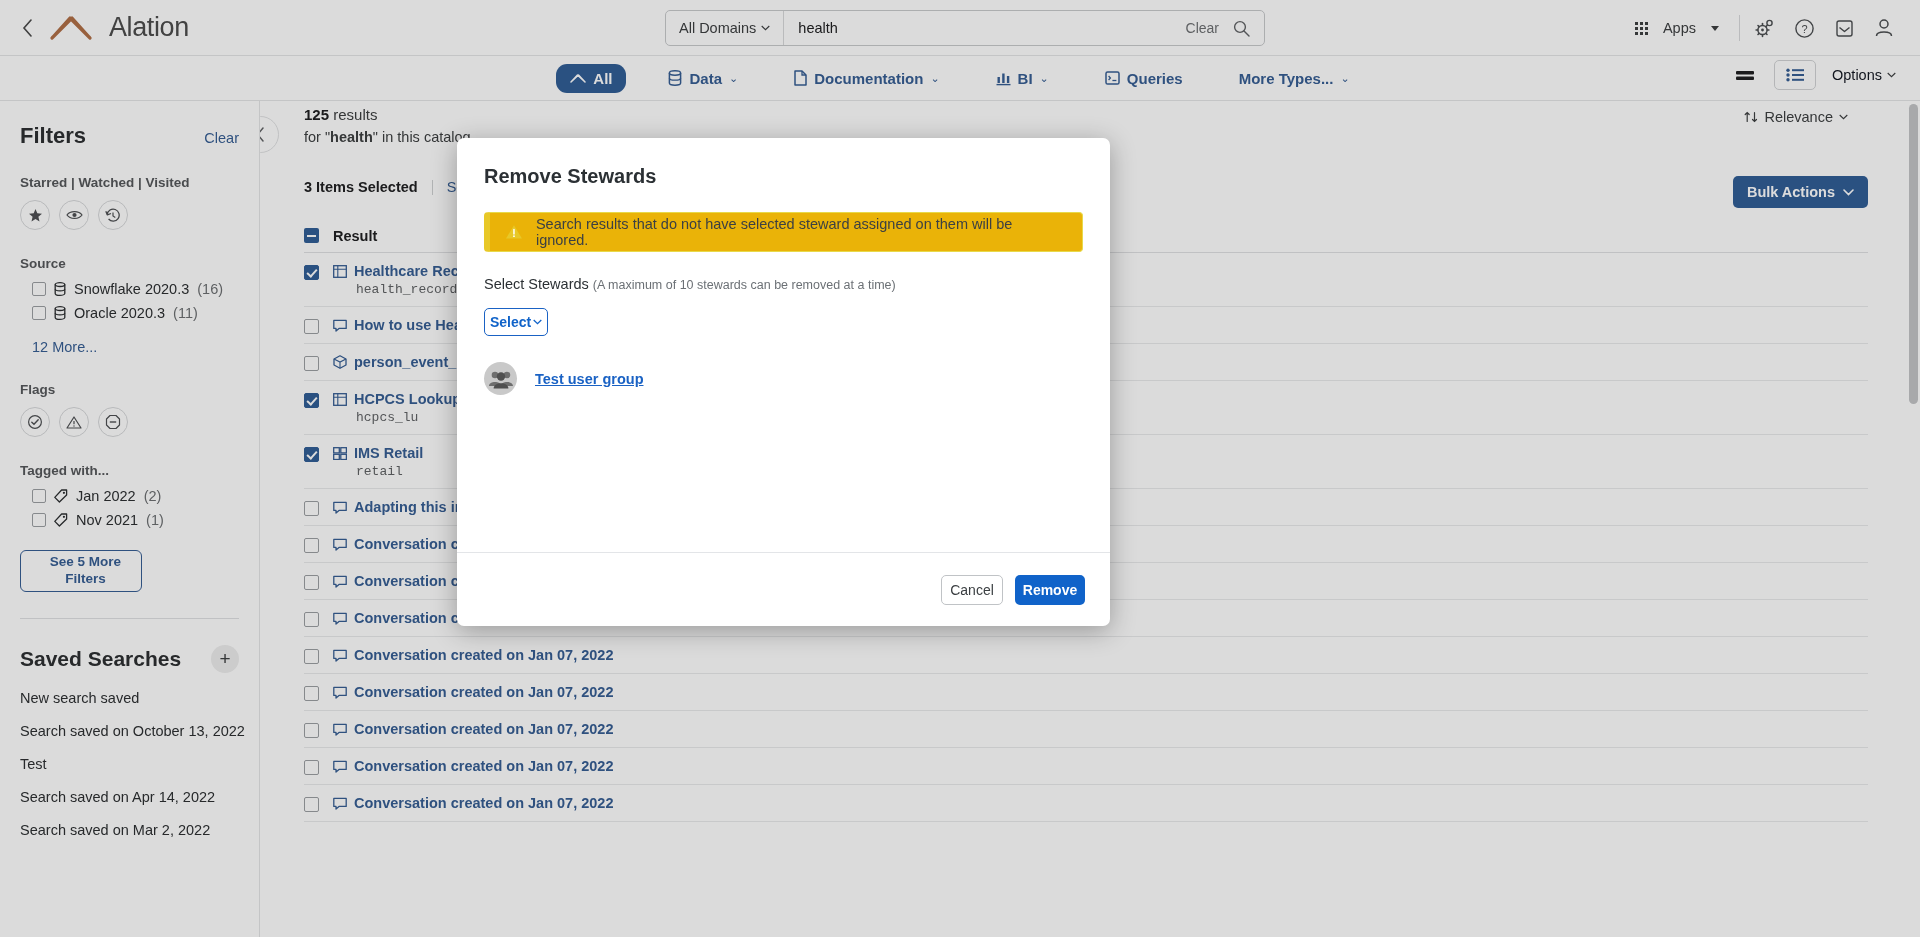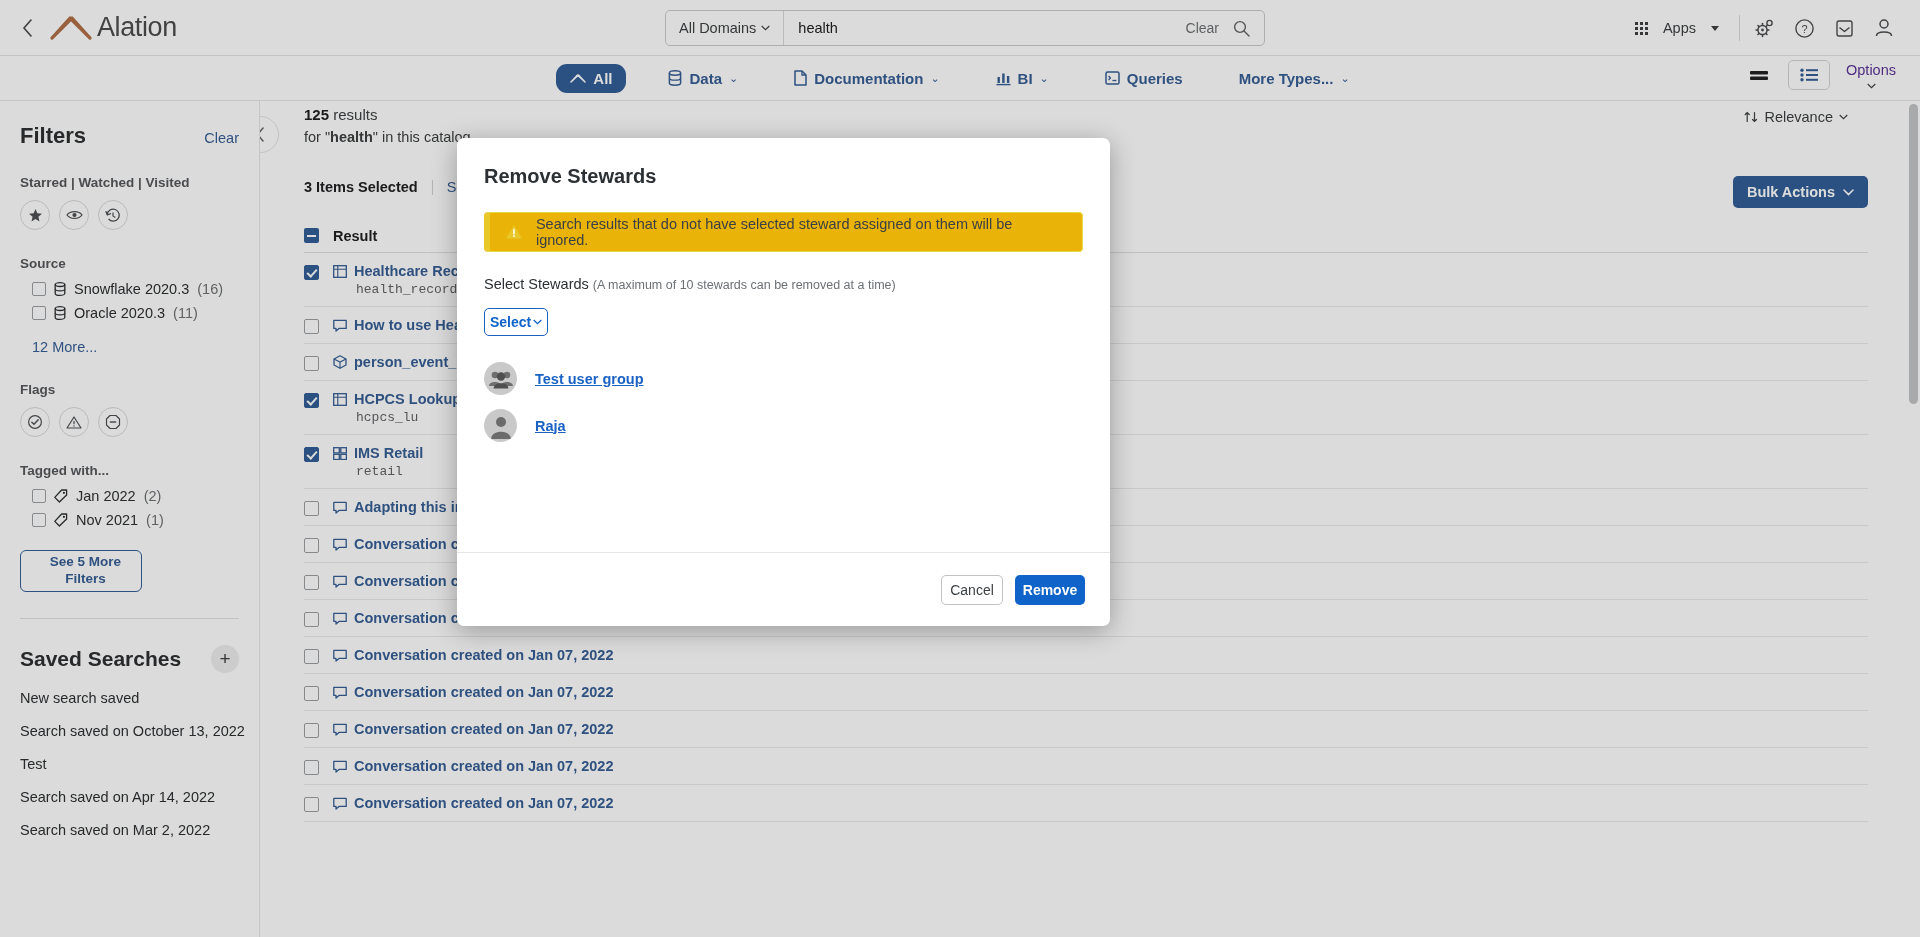--- a/index.html
+++ b/index.html
@@ -24,21 +24,21 @@
     width: 1920px; height: 56px;
     background: #fff;
     border-bottom: 1px solid #e3e5e8;
     display: flex; align-items: center;
   }
   #back-chevron {
     margin-left: 16px; width: 22px; height: 22px;
     display: flex; align-items: center; justify-content: center;
     color: #4a4a4a; font-size: 20px; cursor: pointer;
   }
-  #logo-wrap { display: flex; align-items: center; margin-left: 12px; gap: 5px; }
+  #logo-wrap { display: flex; align-items: center; margin-left: 12px; gap: 17px; }
   #logo-mark { width: 42px; height: 26px; }
   #logo-text { font-size: 27px; color: #4d4d4d; letter-spacing: -0.4px; font-weight: 400; }
 
   
   #search-wrap {
     position: absolute; left: 665px; top: 10px;
     width: 600px; height: 36px;
     border: 1px solid #c7cace; border-radius: 5px;
     background: #fff; display: flex; align-items: center;
   }
@@ -77,21 +77,21 @@
   }
   .tab.active { background: #1063c9; color: #ffffff; }
   .tab .caret { font-size: 11px; font-weight: normal; }
   #tabrow-right { position: absolute; right: 16px; top: 4px; display: flex; align-items: center; gap: 8px; }
   .viewbtn {
     width: 42px; height: 30px; border-radius: 5px; display: flex;
     align-items: center; justify-content: center; cursor: pointer;
     border: 1px solid transparent; background: transparent;
   }
   .viewbtn.sel { background: #fff; border: 1px solid #d0d3d6; }
-  #options-btn { font-size: 14.5px; color: #6d28d9; display: flex; align-items: center; gap: 5px; cursor: pointer; padding: 0 8px; flex-direction: column; }
+  #options-btn { font-size: 14.5px; color: #0f172a; display: flex; align-items: center; gap: 5px; cursor: pointer; padding: 0 8px; }
 
   
   #sidebar {
     position: absolute; top: 101px; left: 0; width: 260px; height: 836px;
     background: #fff; border-right: 1px solid #e3e5e8; padding: 0 20px;
     overflow: hidden;
   }
   #filters-head { display: flex; align-items: baseline; justify-content: space-between; margin-top: 22px; }
   #filters-title { font-size: 22px; font-weight: bold; color: #2b3034; }
   #filters-clear { font-size: 14.5px; color: #1a62c4; cursor: pointer; }
@@ -780,29 +780,20 @@
             <circle cx="7" cy="6" r="3.3" fill="#6e6e6e"></circle>
             <circle cx="19" cy="6" r="3.3" fill="#6e6e6e"></circle>
             <path d="M1 17 C1 11.6 13 11.6 13 17 Z" fill="#6e6e6e"></path>
             <path d="M13 17 C13 11.6 25 11.6 25 17 Z" fill="#6e6e6e"></path>
             <circle cx="13" cy="7.5" r="4.2" fill="#4f4f4f"></circle>
             <path d="M5.6 19.5 C5.6 12.6 20.4 12.6 20.4 19.5 Z" fill="#4f4f4f"></path>
           </svg>
         </span>
         <span class="steward-name">Test user group</span>
       </div>
-      <div class="steward">
-        <span class="avatar">
-          <svg width="26" height="26" viewBox="0 0 26 26">
-            <circle cx="13" cy="9" r="5" fill="#6b6b6b"></circle>
-            <path d="M3.2 26 C3.2 16.4 22.8 16.4 22.8 26 Z" fill="#6b6b6b"></path>
-          </svg>
-        </span>
-        <span class="steward-name">Raja</span>
-      </div>
     </div>
 
     <div id="modal-footer">
       <div id="cancel-btn">Cancel</div>
       <div id="remove-btn">Remove</div>
     </div>
   </div>
 
 </div>
 

